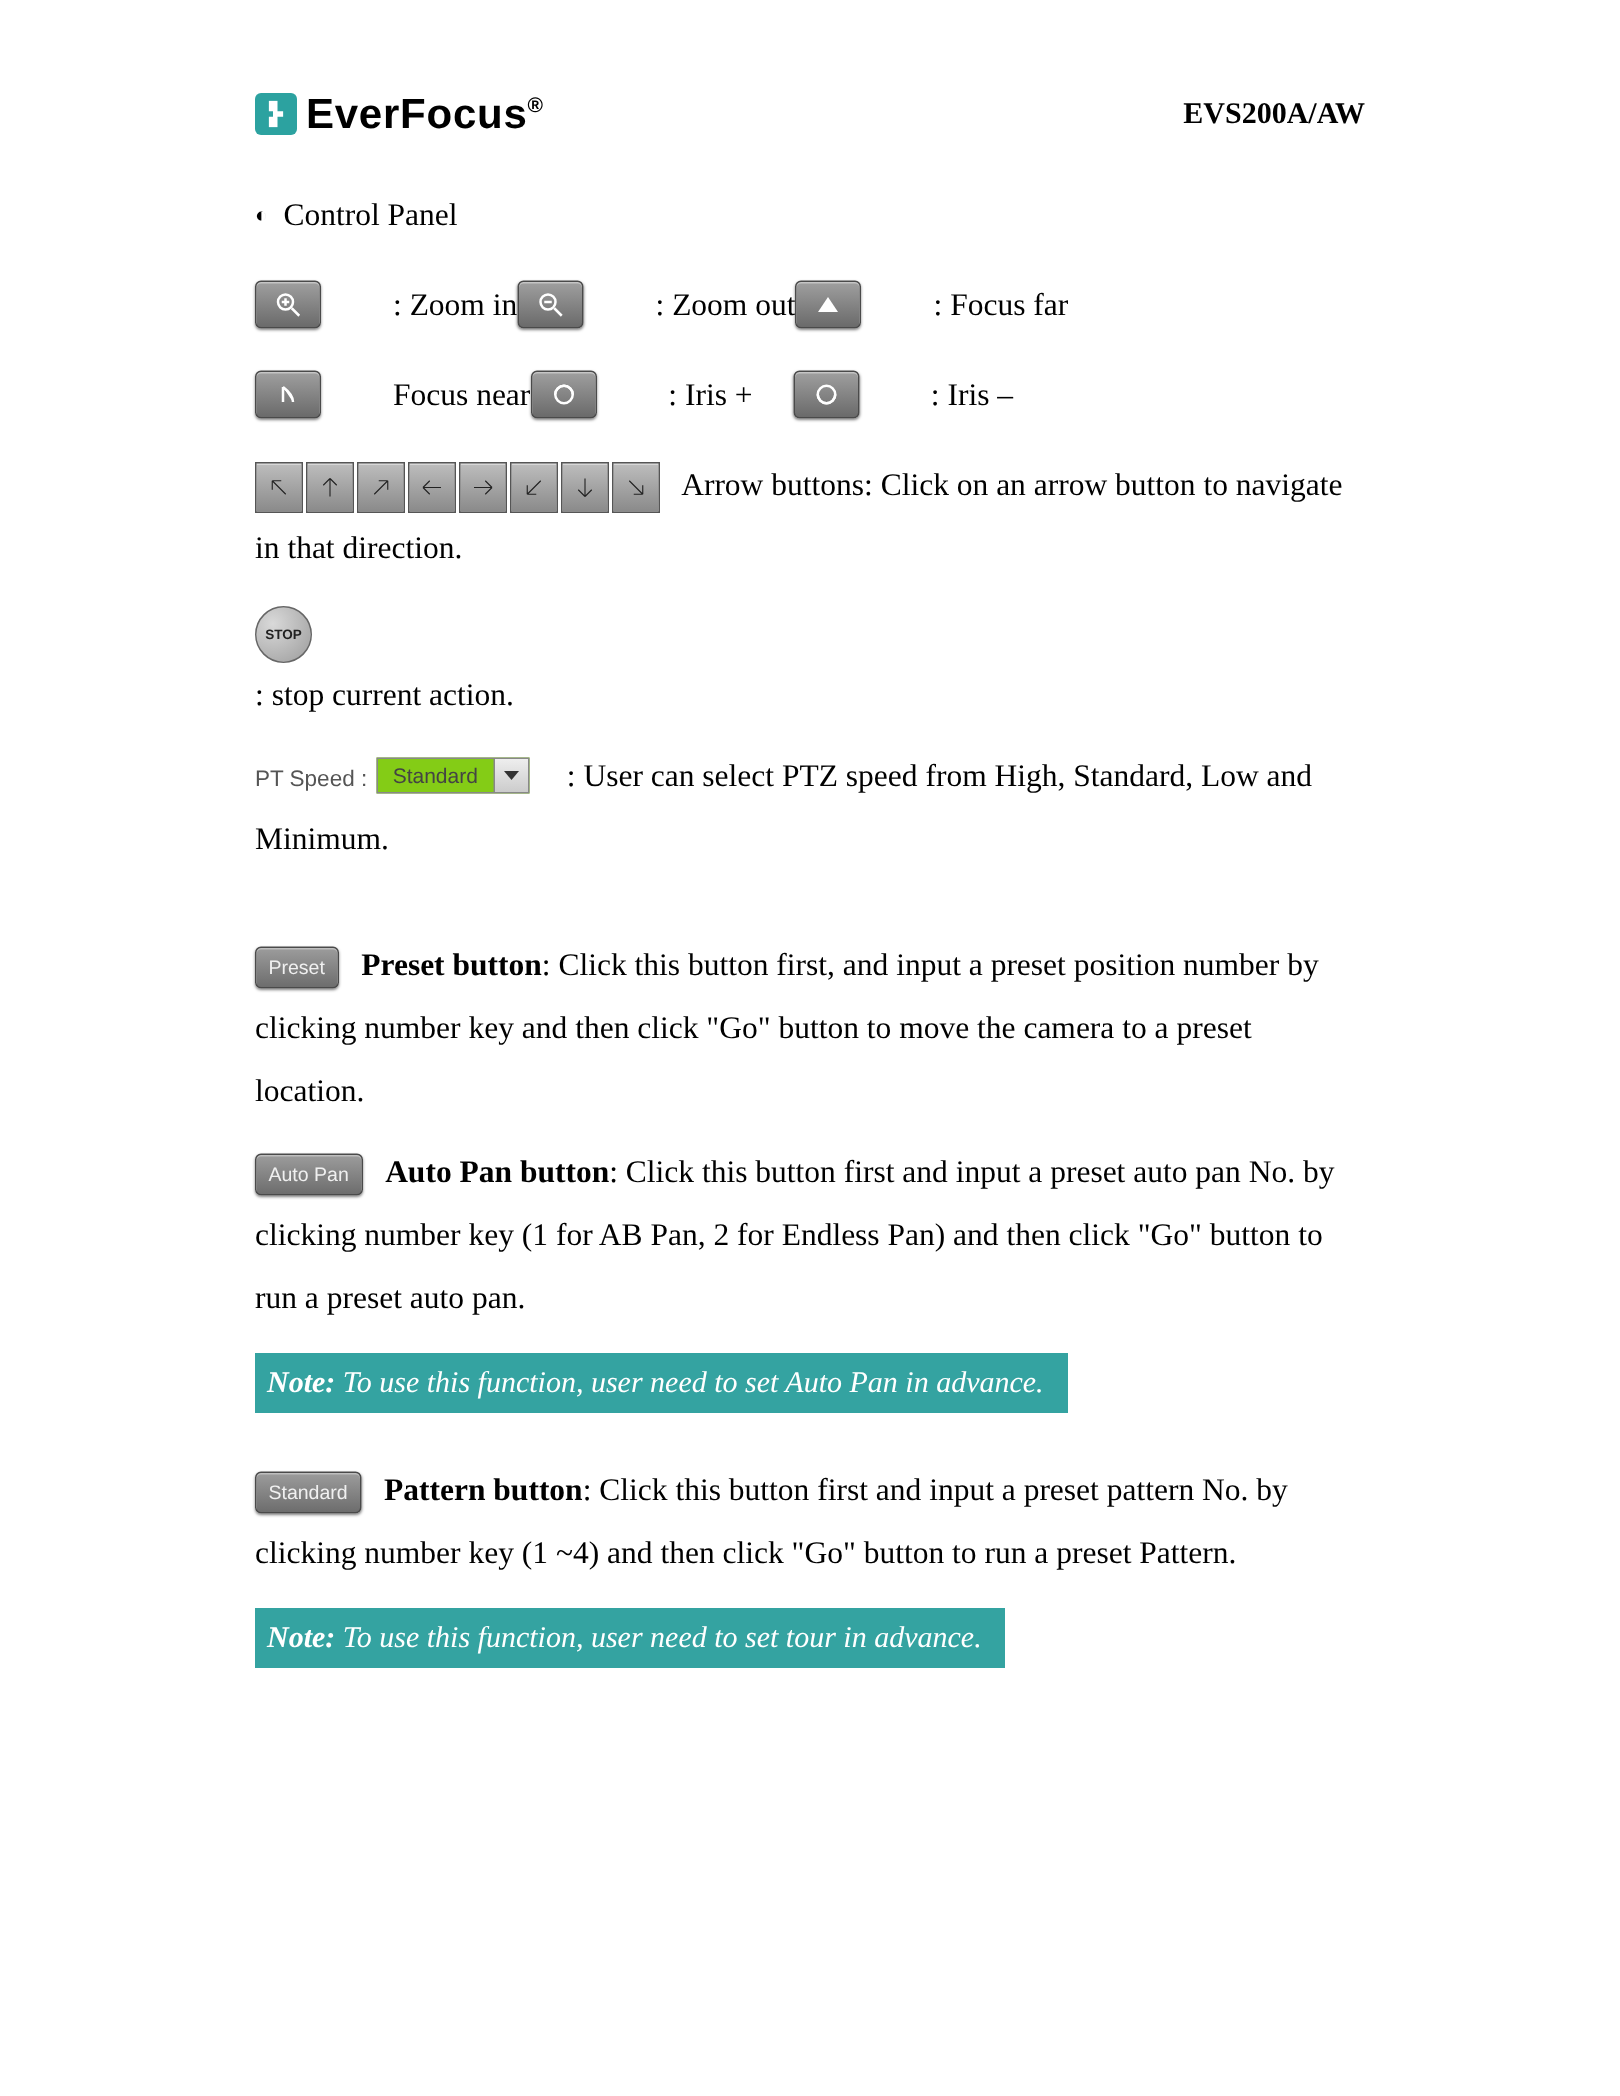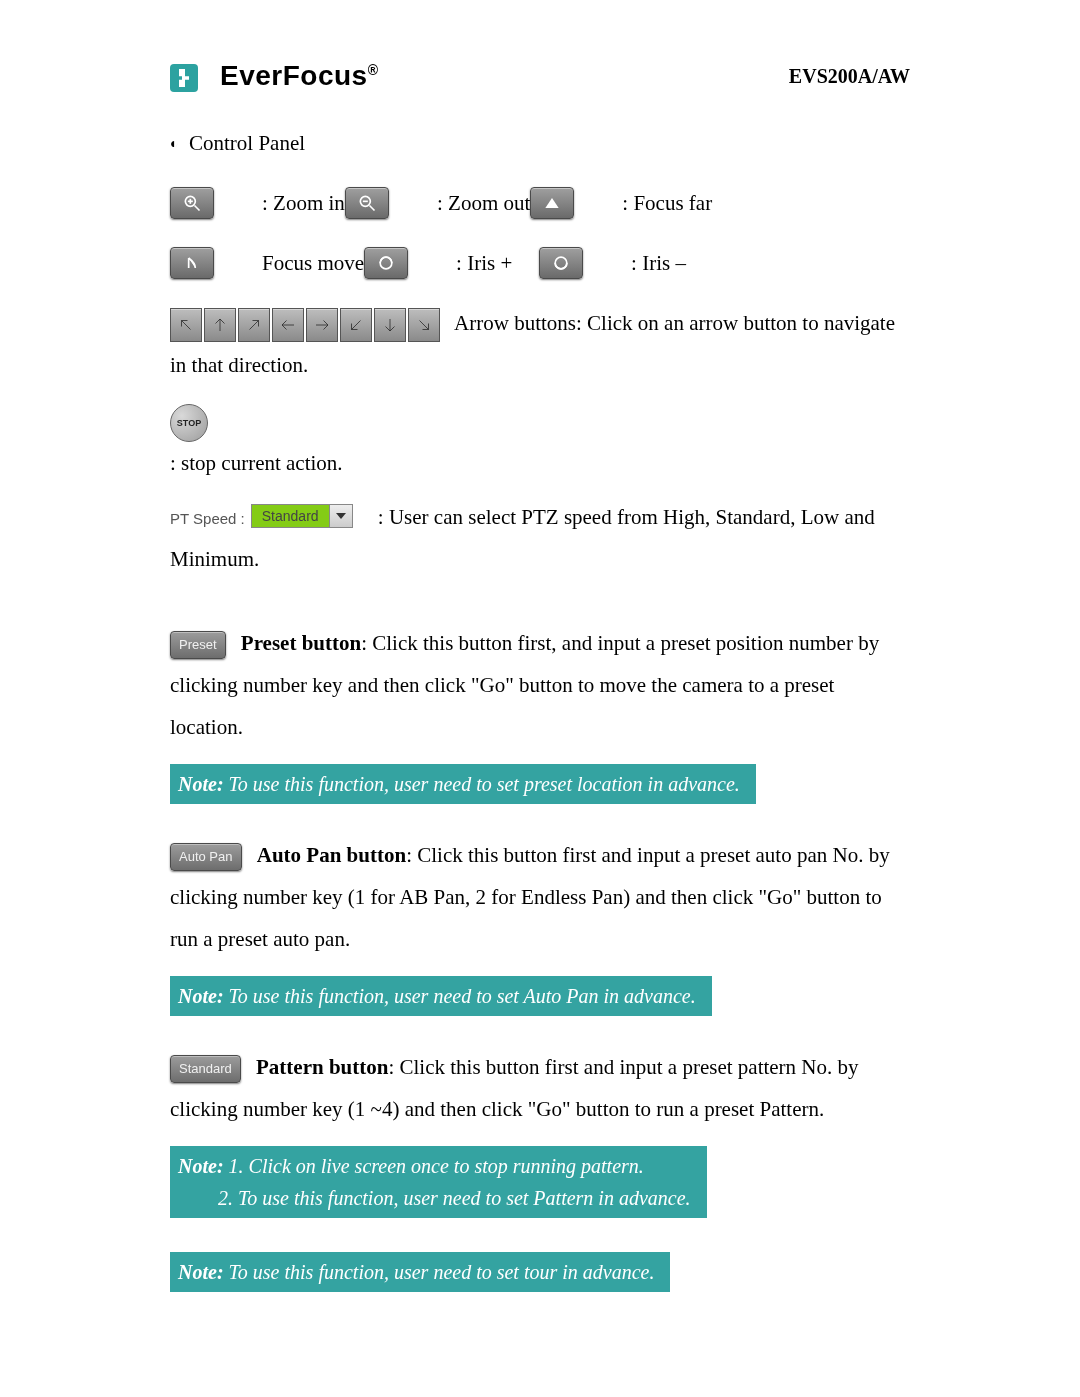--- a/index.html
+++ b/index.html
@@ -14,22 +14,22 @@
     padding: 60px 170px 40px 170px;
   }
   .header-row {
     display: flex;
     align-items: center;
     justify-content: space-between;
     margin-bottom: 30px;
   }
   .logo {
     display: flex;
-    align-items: flex-end;
-    gap: 22px;
+    align-items: center;
+    gap: 6px;
   }
   .logo-mark {
     width: 28px;
     height: 28px;
     background: #2ca2a0;
     border-radius: 4px;
     position: relative;
   }
   .logo-mark::before {
     content: "";
@@ -237,21 +237,21 @@
   </div>
 
   
   <div class="ctrl-row">
     <span class="ctrl-item">
       <span class="btn3d">
         <svg viewBox="0 0 24 24">
             <path d="M8 6 v12 M8 6 q8 6 8 12" fill="#fff" stroke="#fff"></path>
           </svg>
       </span>
-      <span class="body-text">Focus move</span>
+      <span class="body-text">Focus near</span>
     </span>
     <span class="ctrl-item">
       <span class="btn3d">
         <svg viewBox="0 0 24 24">
             <circle cx="12" cy="12" r="7" fill="none"></circle>
             <path d="M12 5 A7 7 0 0 1 19 12"></path>
             <path d="M5 12 A7 7 0 0 1 12 5"></path>
           </svg>
       </span>
       <span class="body-text">: Iris +</span>
@@ -337,42 +337,35 @@
     <span>: User can select PTZ speed from High, Standard, Low and Minimum.</span>
   </p>
 
   <div class="gap"></div>
 
   
   <p class="paragraph">
     <span class="pill-btn">Preset</span>
     <span class="bold">Preset button</span><span>: Click this button first, and input a preset position number by clicking number key and then click "Go" button to move the camera to a preset location.</span>
   </p>
-  <div class="note">
-    <span class="nlabel">Note:</span><span> To use this function, user need to set preset location in advance.</span>
-  </div>
 
   
   <p class="paragraph">
     <span class="pill-btn">Auto Pan</span>
     <span class="bold">Auto Pan button</span><span>: Click this button first and input a preset auto pan No. by clicking number key (1 for AB Pan, 2 for Endless Pan) and then click "Go" button to run a preset auto pan.</span>
   </p>
   <div class="note">
     <span class="nlabel">Note:</span><span> To use this function, user need to set Auto Pan in advance.</span>
   </div>
 
   
   <p class="paragraph">
     <span class="pill-btn">Standard</span>
     <span class="bold">Pattern button</span><span>: Click this button first and input a preset pattern No. by clicking number key (1 ~4) and then click "Go" button to run a preset Pattern.</span>
   </p>
-  <div class="note">
-    <span class="nlabel">Note:</span><span> 1. Click on live screen once to stop running pattern.</span><br>
-    &nbsp;&nbsp;&nbsp;&nbsp;&nbsp;&nbsp;&nbsp;&nbsp;<span>2. To use this function, user need to set Pattern in advance.</span>
-  </div>
 
   
   <div class="note">
     <span class="nlabel">Note:</span><span> To use this function, user need to set tour in advance.</span>
   </div>
 
   
 </div>
 
 </body></html>

